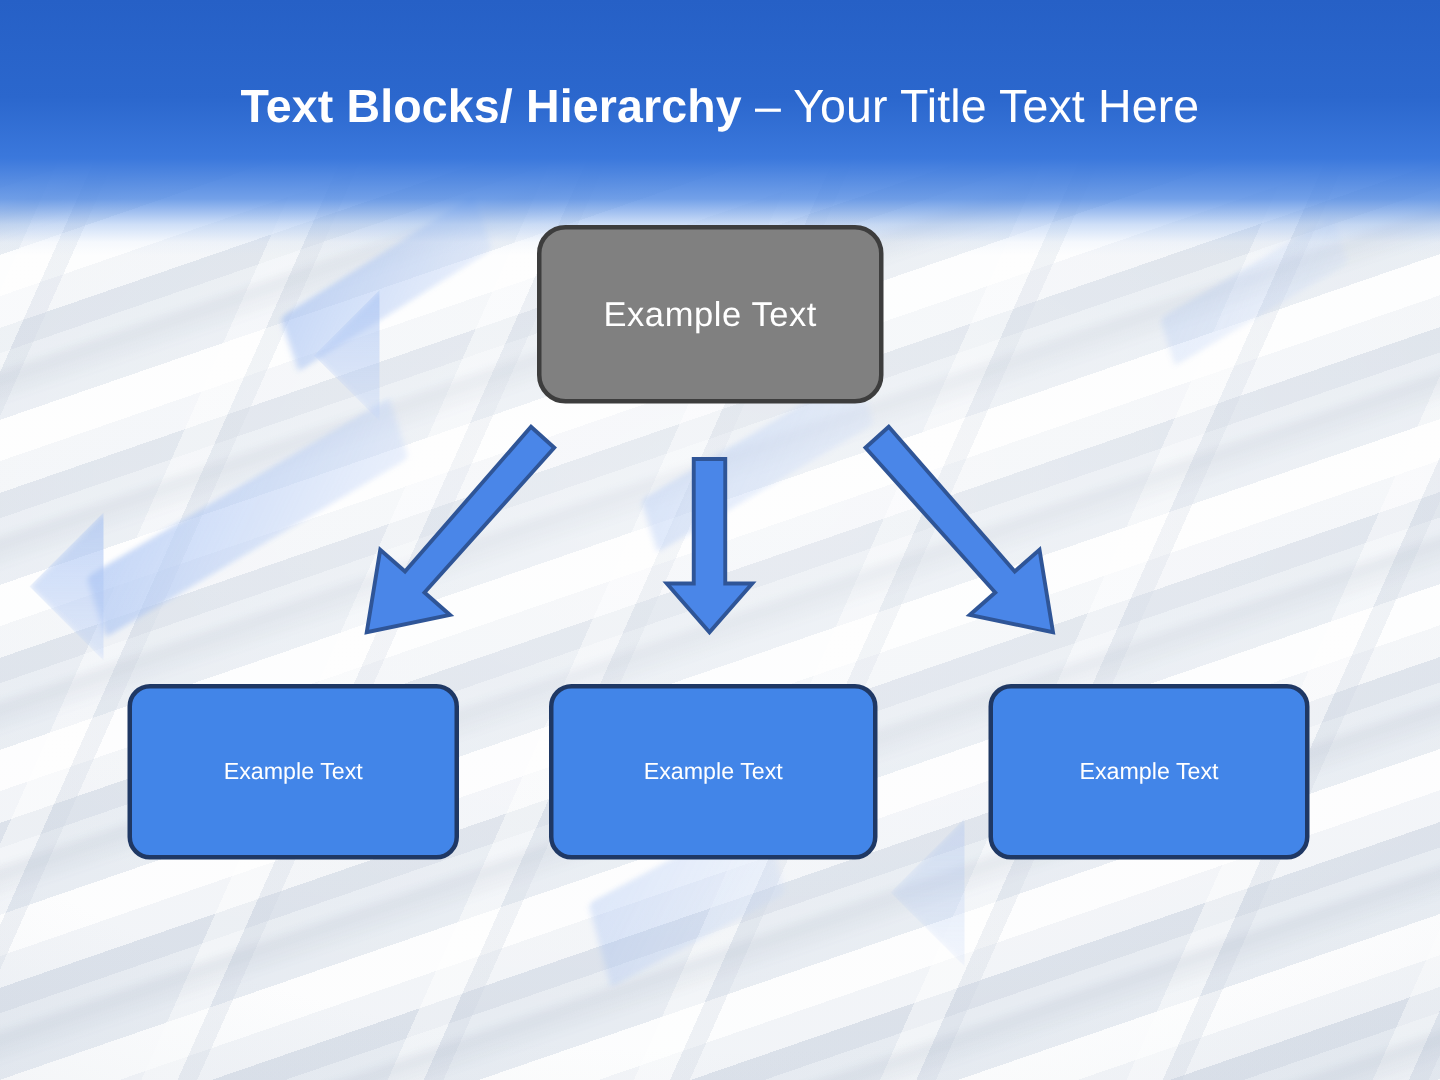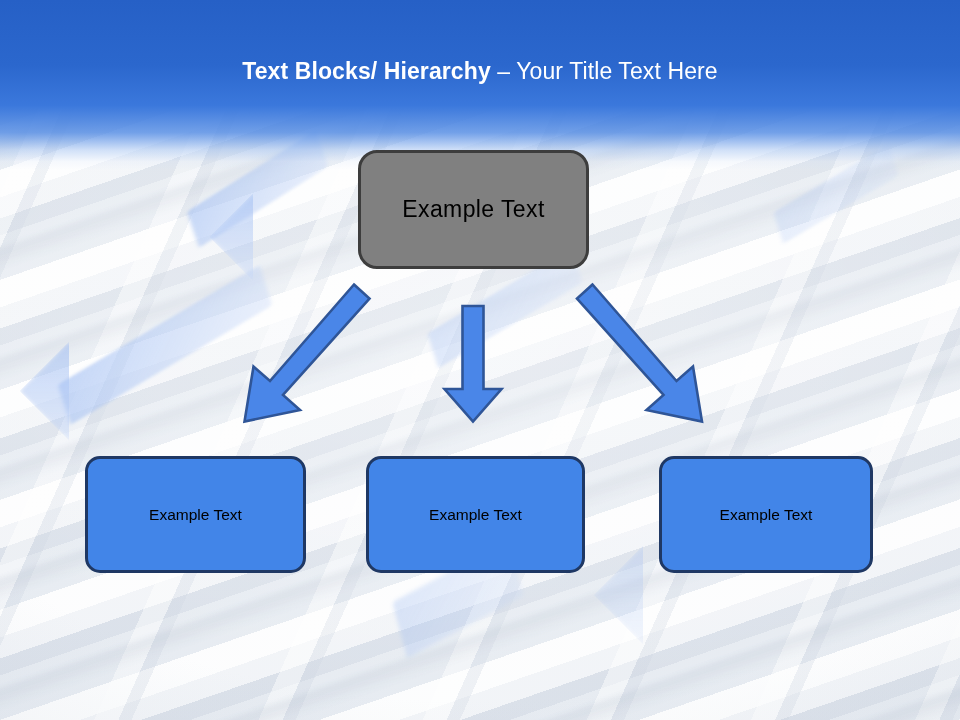--- a/index.html
+++ b/index.html
@@ -86,30 +86,30 @@
     position:absolute;left:0;top:0;width:960px;height:170px;
     background:linear-gradient(180deg,
       #2660c6 0%, #2b67cd 38%, #3b78dc 62%,
       rgba(84,140,228,.82) 78%, rgba(150,186,240,.45) 88%,
       rgba(205,222,247,.16) 95%, rgba(232,240,250,0) 100%);
     pointer-events:none;
   }
   #title-text{
     position:absolute;left:0;top:52px;width:960px;
     text-align:center;color:#ffffff;
-    font-size:23px;line-height:38px;letter-spacing:.1px;
+    font-size:31px;line-height:38px;letter-spacing:.1px;
     white-space:nowrap;
   }
   #title-text .strong{font-weight:bold;}
   #title-text .light{font-weight:normal;}
 
   
   .node{
     position:absolute;display:flex;align-items:center;justify-content:center;
-    box-sizing:border-box;color:#000000;text-align:center;
+    box-sizing:border-box;color:#ffffff;text-align:center;
   }
   #node-root{
     left:358px;top:150px;width:231px;height:119px;
     background:#808080;border:3px solid #3d3d3d;border-radius:19px;
     font-size:23px;
   }
   #node-root .label{letter-spacing:.4px;}
   .node-child{
     background:#4285e8;border:3px solid #1f3864;border-radius:15px;
     font-size:15.5px;height:117px;top:456px;

